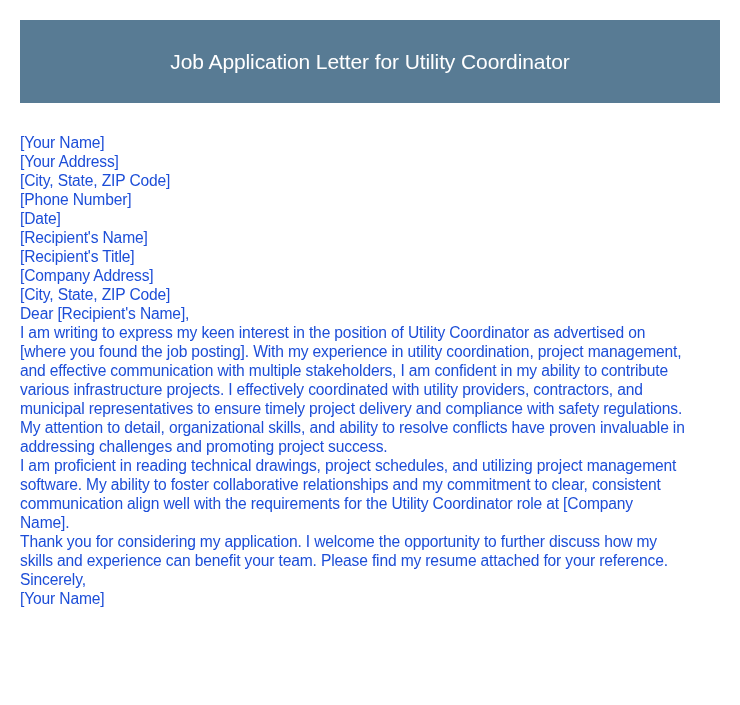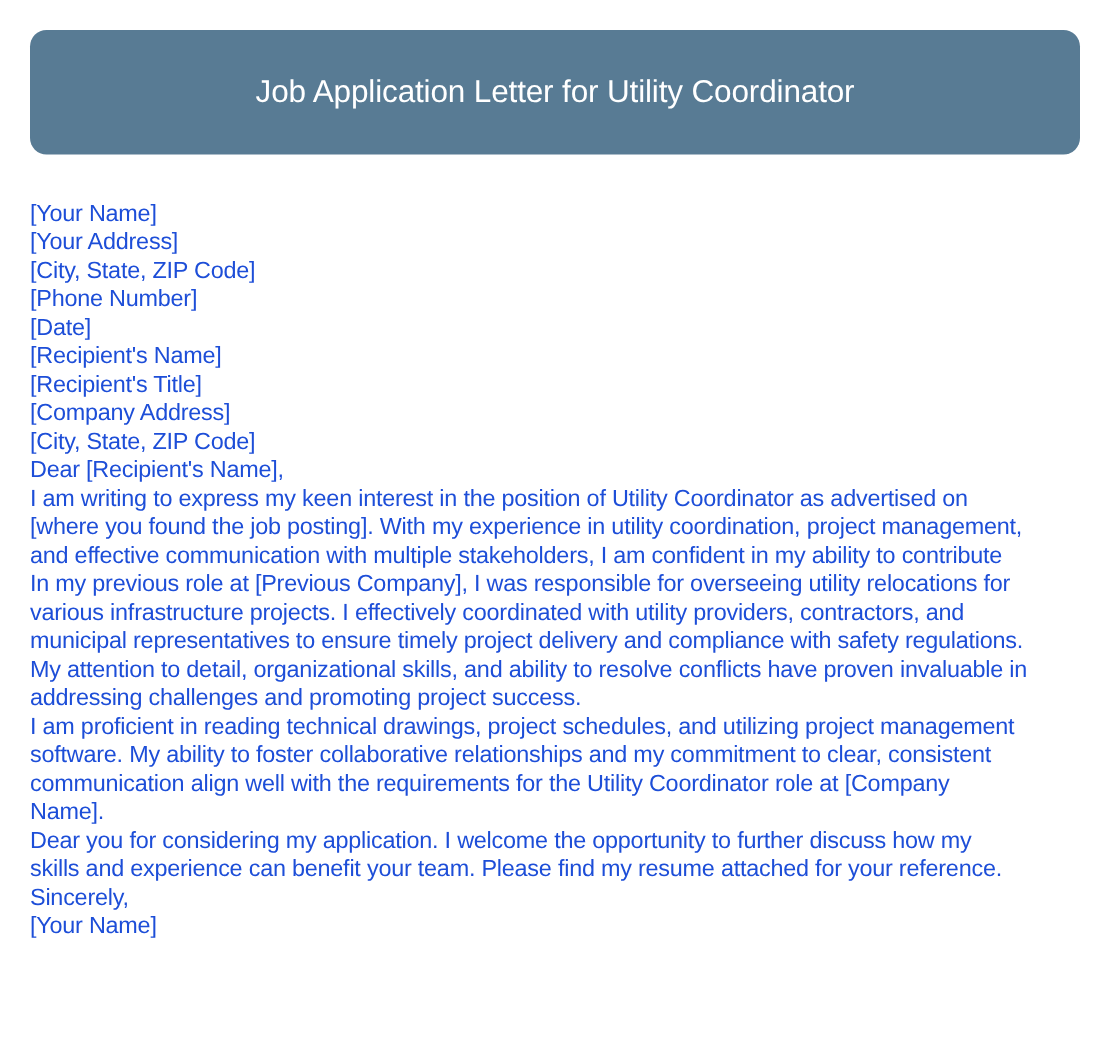--- a/index.html
+++ b/index.html
@@ -17,21 +17,20 @@
     .header {
       position: absolute;
       left: 20px;
       top: 20px;
       width: 700px;
       height: 83px;
       background: #587b94;
       display: flex;
       align-items: center;
       justify-content: center;
-      border-radius: 11px;
     }
     .header-title {
       color: #ffffff;
       font-size: 21px;
       letter-spacing: -0.1px;
       white-space: nowrap;
     }
     .letter {
       position: absolute;
       left: 20px;
@@ -71,34 +70,33 @@
   </div>
   <span class="line">Dear [Recipient's Name],</span>
 
   <div>
     <span class="line">I am writing to express my keen interest in the position of Utility Coordinator as advertised on</span>
     <span class="line">[where you found the job posting]. With my experience in utility coordination, project management,</span>
     <span class="line">and effective communication with multiple stakeholders, I am confident in my ability to contribute</span>
   </div>
 
   <div>
-    <span class="line">In my previous role at [Previous Company], I was responsible for overseeing utility relocations for</span>
     <span class="line">various infrastructure projects. I effectively coordinated with utility providers, contractors, and</span>
     <span class="line">municipal representatives to ensure timely project delivery and compliance with safety regulations.</span>
     <span class="line">My attention to detail, organizational skills, and ability to resolve conflicts have proven invaluable in</span>
     <span class="line">addressing challenges and promoting project success.</span>
   </div>
 
   <div>
     <span class="line">I am proficient in reading technical drawings, project schedules, and utilizing project management</span>
     <span class="line">software. My ability to foster collaborative relationships and my commitment to clear, consistent</span>
     <span class="line">communication align well with the requirements for the Utility Coordinator role at [Company</span>
     <span class="line">Name].</span>
   </div>
 
   <div>
-    <span class="line">Dear you for considering my application. I welcome the opportunity to further discuss how my</span>
+    <span class="line">Thank you for considering my application. I welcome the opportunity to further discuss how my</span>
     <span class="line">skills and experience can benefit your team. Please find my resume attached for your reference.</span>
   </div>
 
   <span class="line">Sincerely,</span>
   <span class="line">[Your Name]</span>
 </div>
 
 </body></html>

